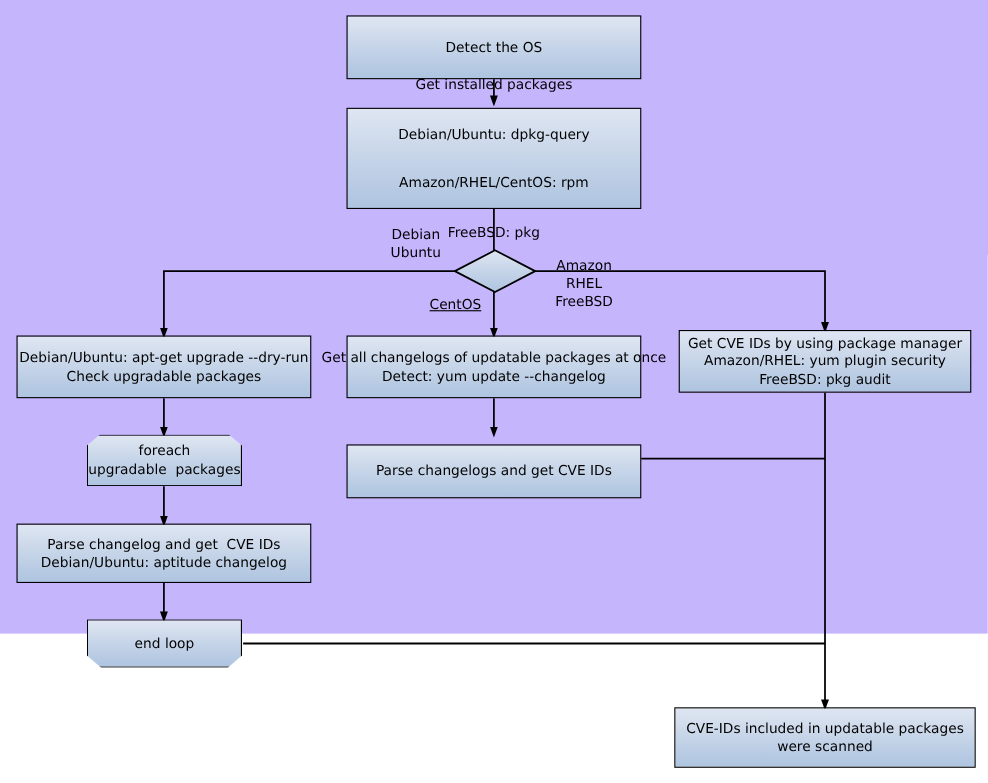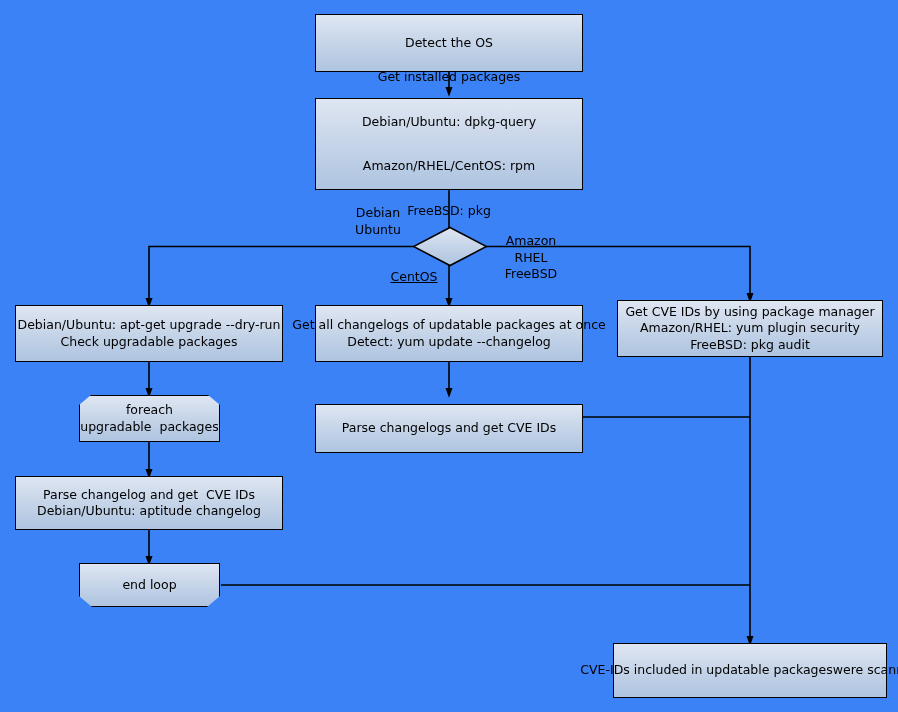--- a/index.html
+++ b/index.html
@@ -10,22 +10,22 @@
   }
   body {
     width: 898px;
     height: 712px;
     font-family: "DejaVu Sans", "Liberation Sans", sans-serif;
     overflow: hidden;
   }
   #canvas {
     position: relative;
     width: 898px;
-    height: 712px;
-    background: #3b82f6;
+    height: 576px;
+    background: #c4b5fd;
   }
   svg.edges {
     position: absolute;
     left: 0;
     top: 0;
     width: 898px;
     height: 712px;
     pointer-events: none;
   }
   .node {
@@ -187,18 +187,18 @@
   <div class="node" style="left:15px; top:476px; width:268px; height:54px; flex-direction:column;">
     <span class="txt">Parse changelog and get  CVE IDs</span>
     <span class="txt">Debian/Ubuntu: aptitude changelog</span>
   </div>
 
   <div class="node loop-end" style="left:79px; top:563px; width:141px; height:44px;">
     <div class="shape"></div>
     <span class="txt">end loop</span>
   </div>
 
-  <div class="node" style="left:613px; top:643px; width:274px; height:55px; ">
+  <div class="node" style="left:613px; top:643px; width:274px; height:55px; flex-direction:column;">
     <span class="txt">CVE-IDs included in updatable packages</span>
     <span class="txt">were scanned</span>
   </div>
 
 </div>
 
 </body></html>

